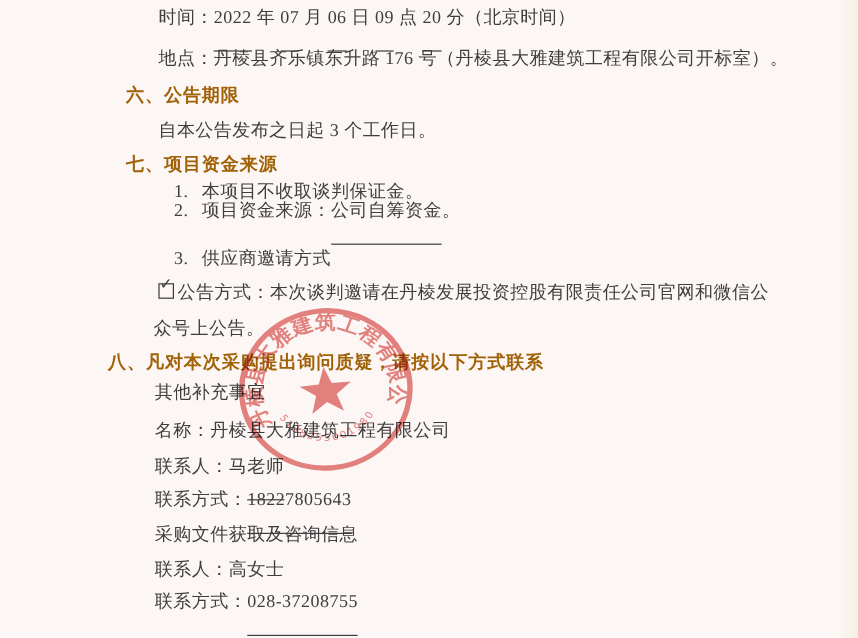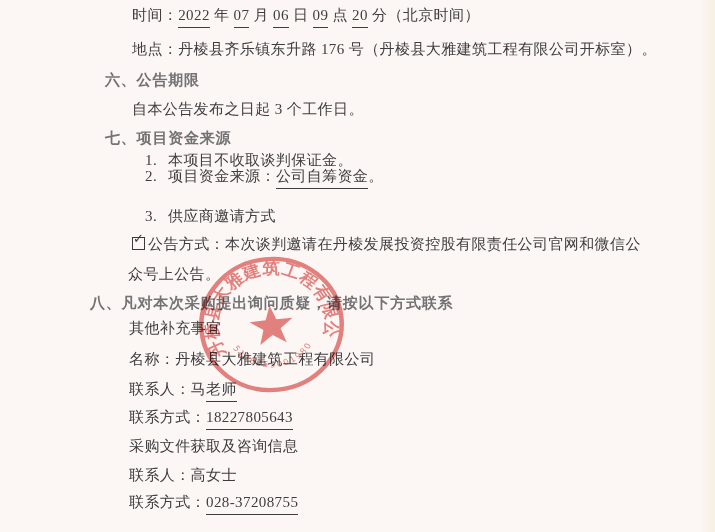--- a/index.html
+++ b/index.html
@@ -21,24 +21,24 @@
     position: absolute;
     margin: 0;
     font-size: 15px;
     line-height: 17px;
     letter-spacing: 0.4px;
     white-space: nowrap;
   }
   .heading {
     font-family: "Liberation Sans", "DejaVu Sans", sans-serif;
     font-weight: 700;
-    color: #737373;
+    color: #a16207;
     letter-spacing: 0.8px;
   }
-  .u { border-bottom: 1px solid #3e3e3e; padding-bottom: 4px; }
+  .u { border-bottom: 1px solid #3e3e3e; padding-bottom: 19px; }
   .num { display: inline-block; margin-right: 11px; }
   .checkbox {
     display: inline-block;
     width: 11px; height: 11px;
     border: 1.4px solid #3a3a3a;
     position: relative;
     margin-right: 3px;
     vertical-align: -1px;
   }
   .checkbox .tick {

